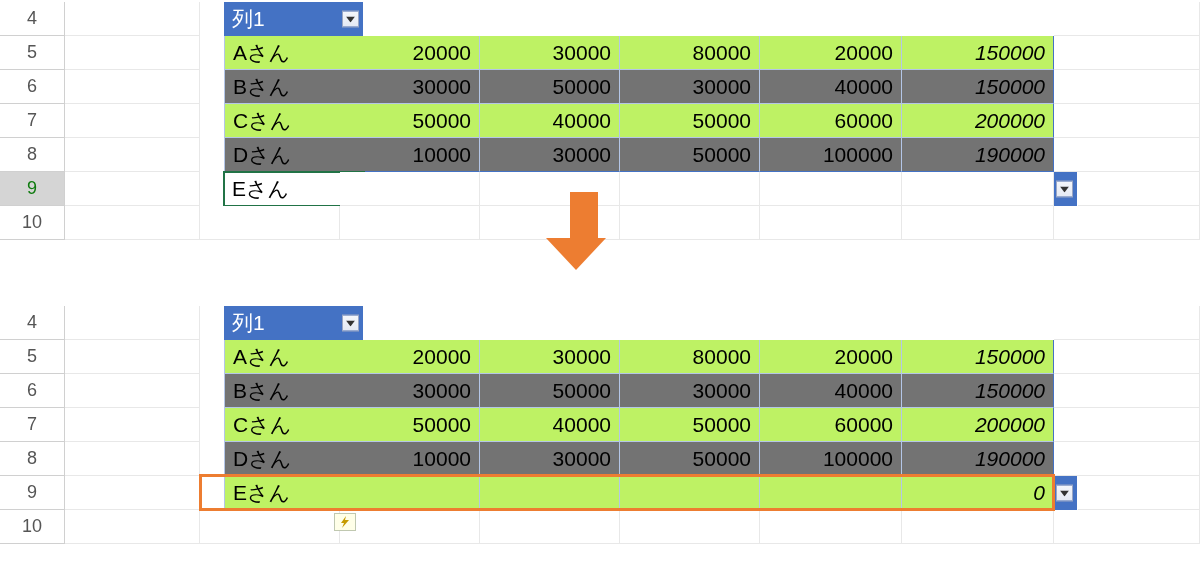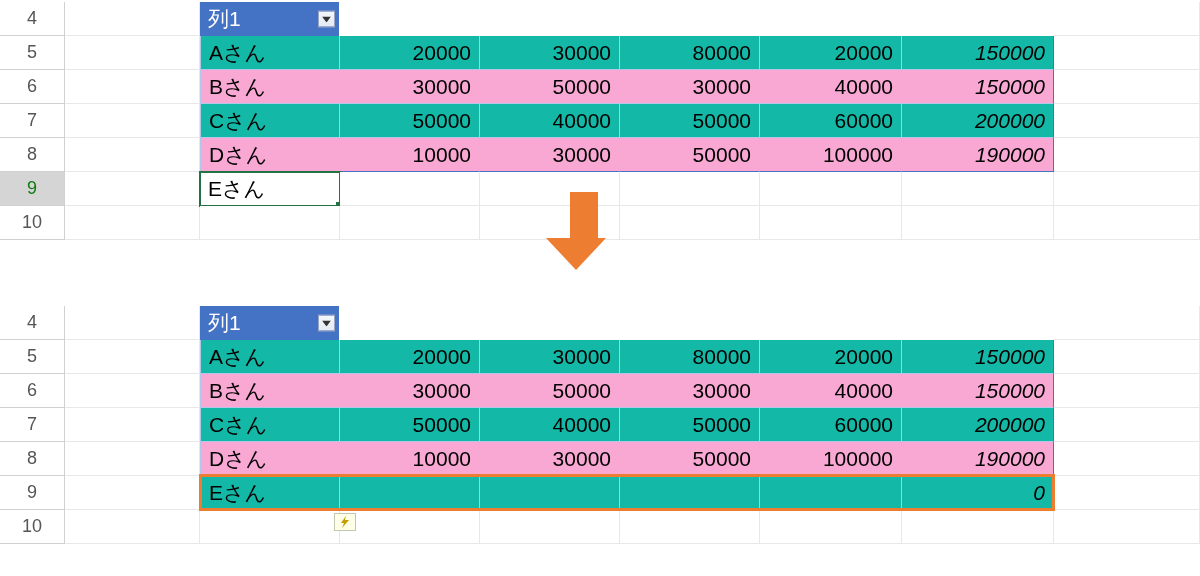--- a/index.html
+++ b/index.html
@@ -45,21 +45,21 @@
     position: absolute;
     height: 34px;
     display: flex;
     align-items: center;
     padding: 0 8px;
     border-right: 1px solid #e8e8e8;
     border-bottom: 1px solid #e8e8e8;
     background: #ffffff;
     font-size: 21px;
   }
-  .left  { justify-content: flex-start; }
+  .left  { justify-content: flex-start; margin-left: 24px; }
   .right { justify-content: flex-end; }
   .emptycol { background:#ffffff; }
 
   
   .thdr {
     background: #4472C4;
     color: #ffffff;
     font-weight: 500;
     border-right: 1px solid #ffffff;
     border-bottom: none;
@@ -72,22 +72,22 @@
     top: 50%;
     transform: translateY(-50%);
     width: 17px; height: 17px;
     border: 1px solid #9aa6c4;
     background: linear-gradient(#f4f6fb,#e4e9f4);
     display:flex;align-items:center;justify-content:center;
   }
   .thdr .dd svg { display:block; }
 
   
-  .band-a { background: #14b8a6; padding-left: 8px; }
-  .band-b { background: #f9a8d4; }
+  .band-a { background: #bef264; padding-left: 8px; }
+  .band-b { background: #737373; }
 
   
   .tcell {
     border-right: 1px solid #B4C6E7;
     border-bottom: 1px solid #B4C6E7;
   }
   .tcell.firstcol { border-left: 1px solid #B4C6E7; }
   .tcell.lastcol  { border-right: 1px solid #4472C4; }
   .tlast-row { border-bottom: 1px solid #4472C4; }
 

